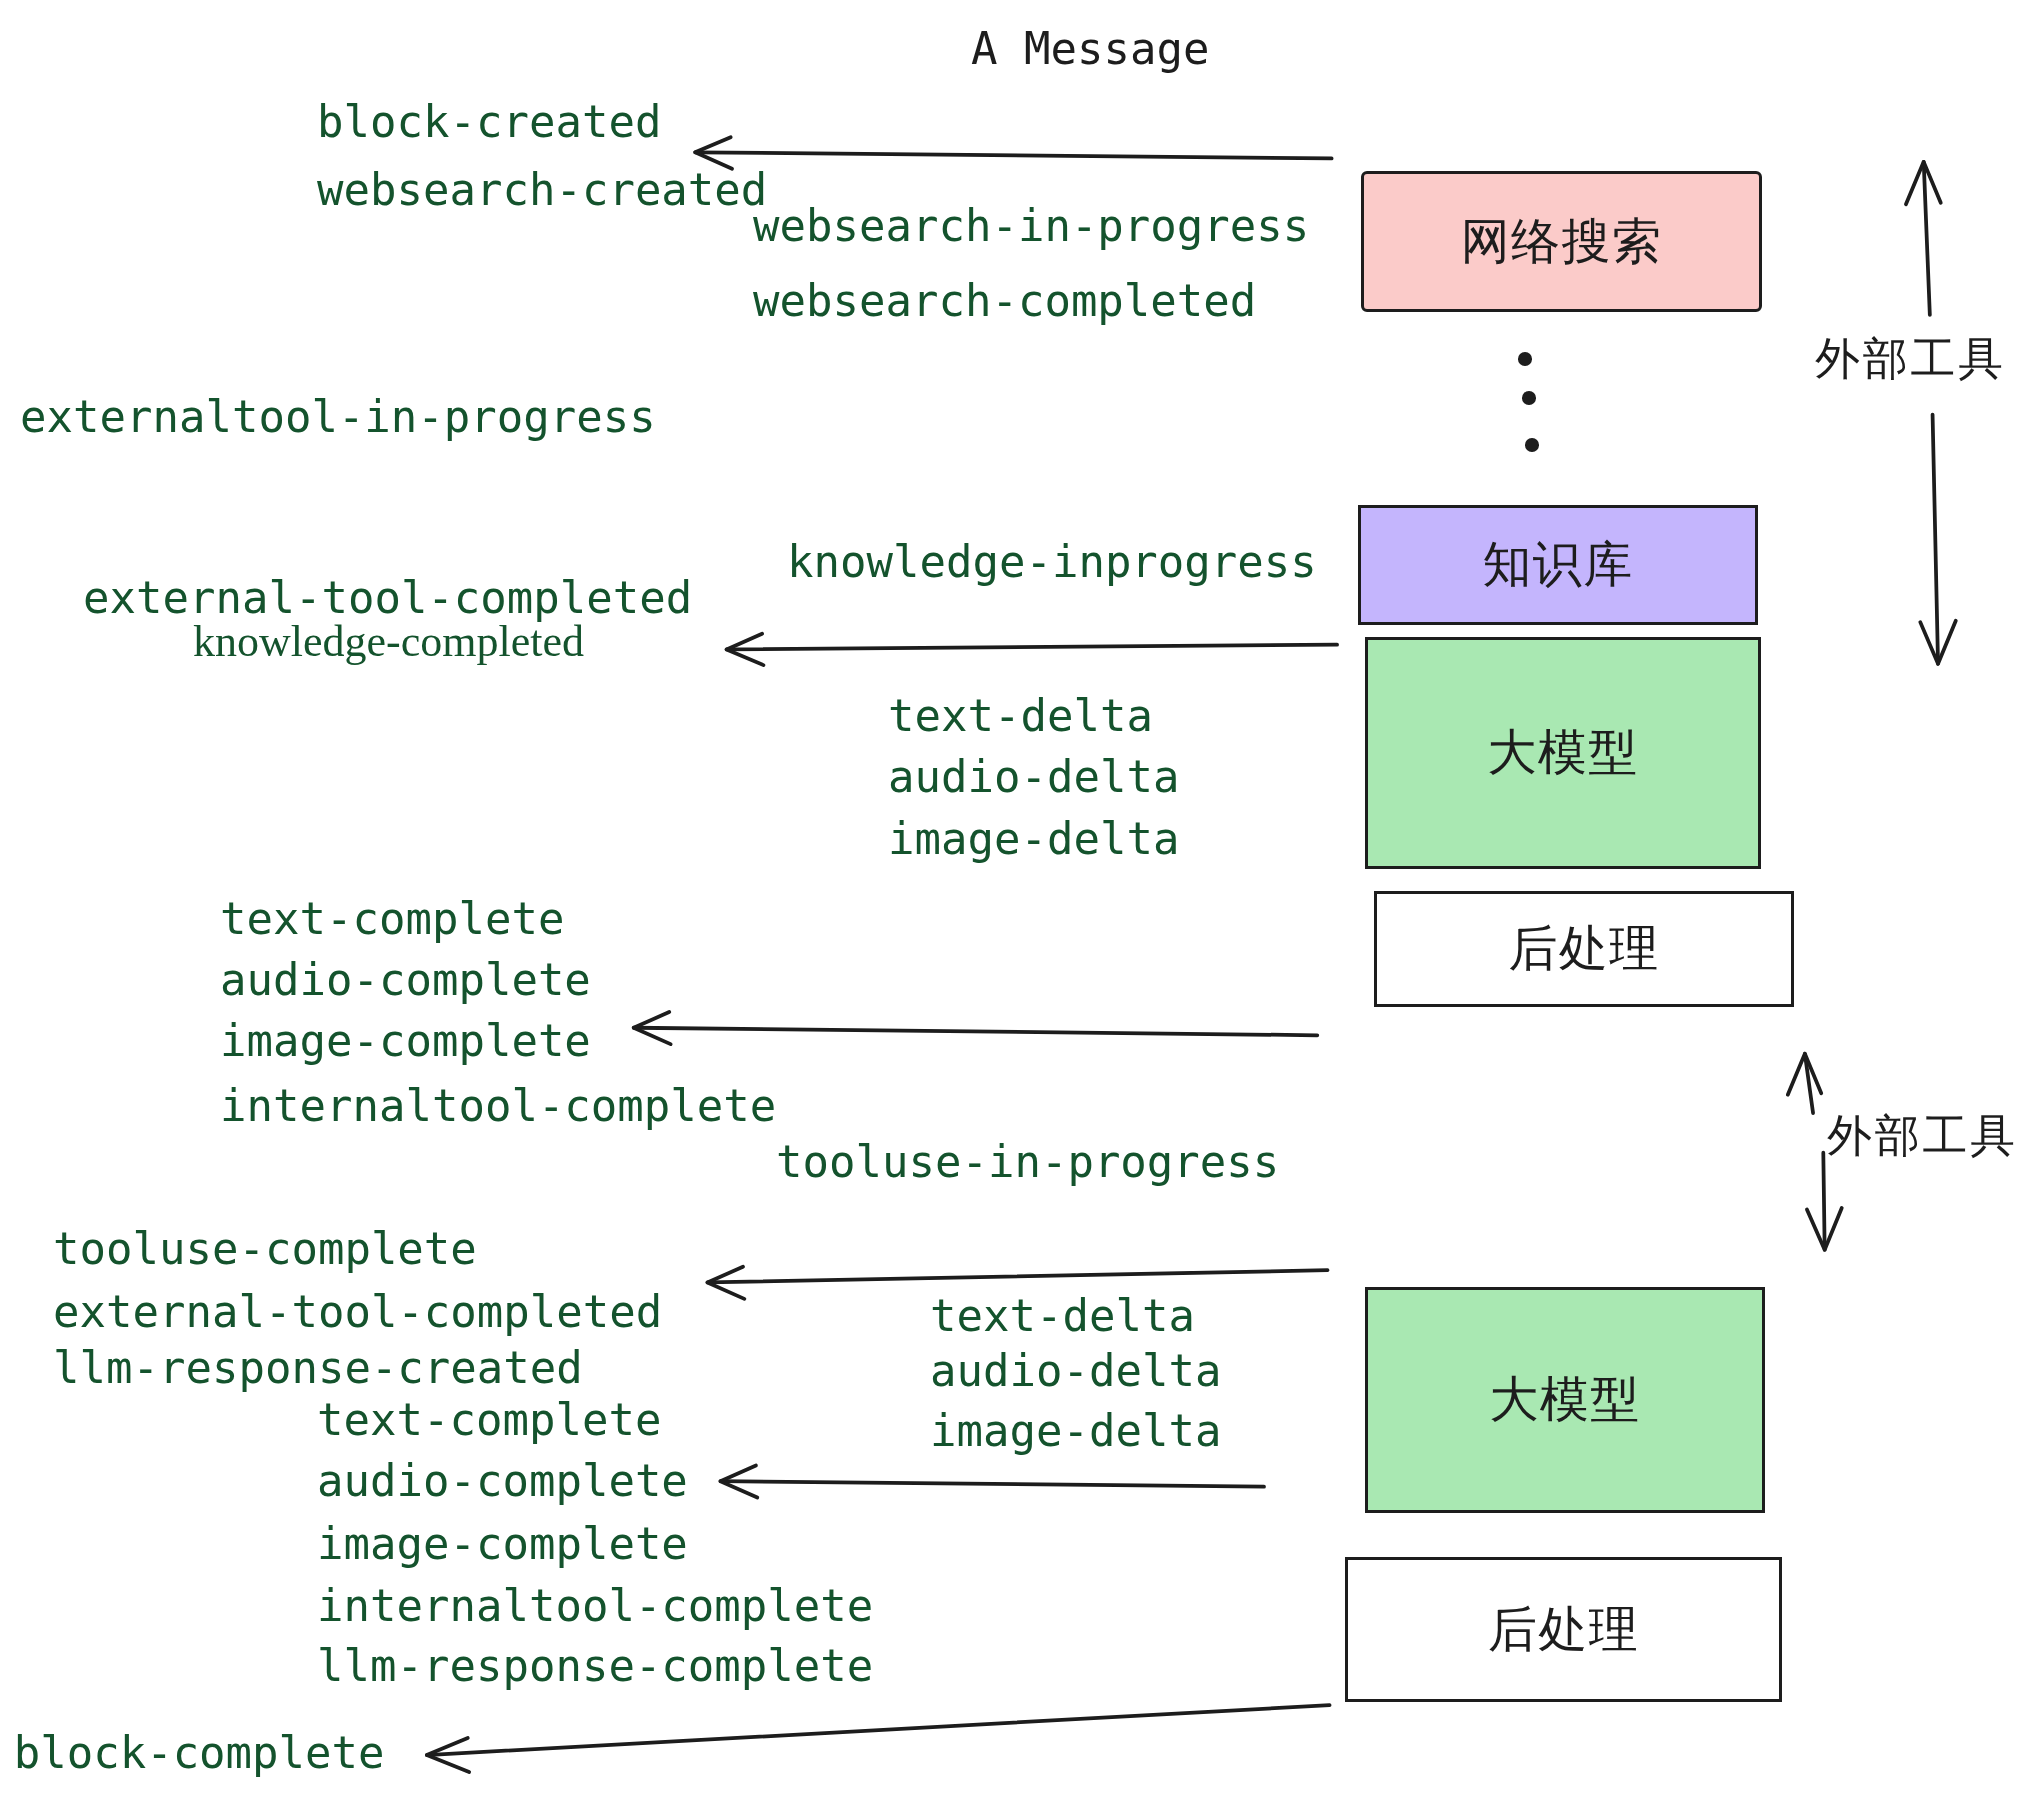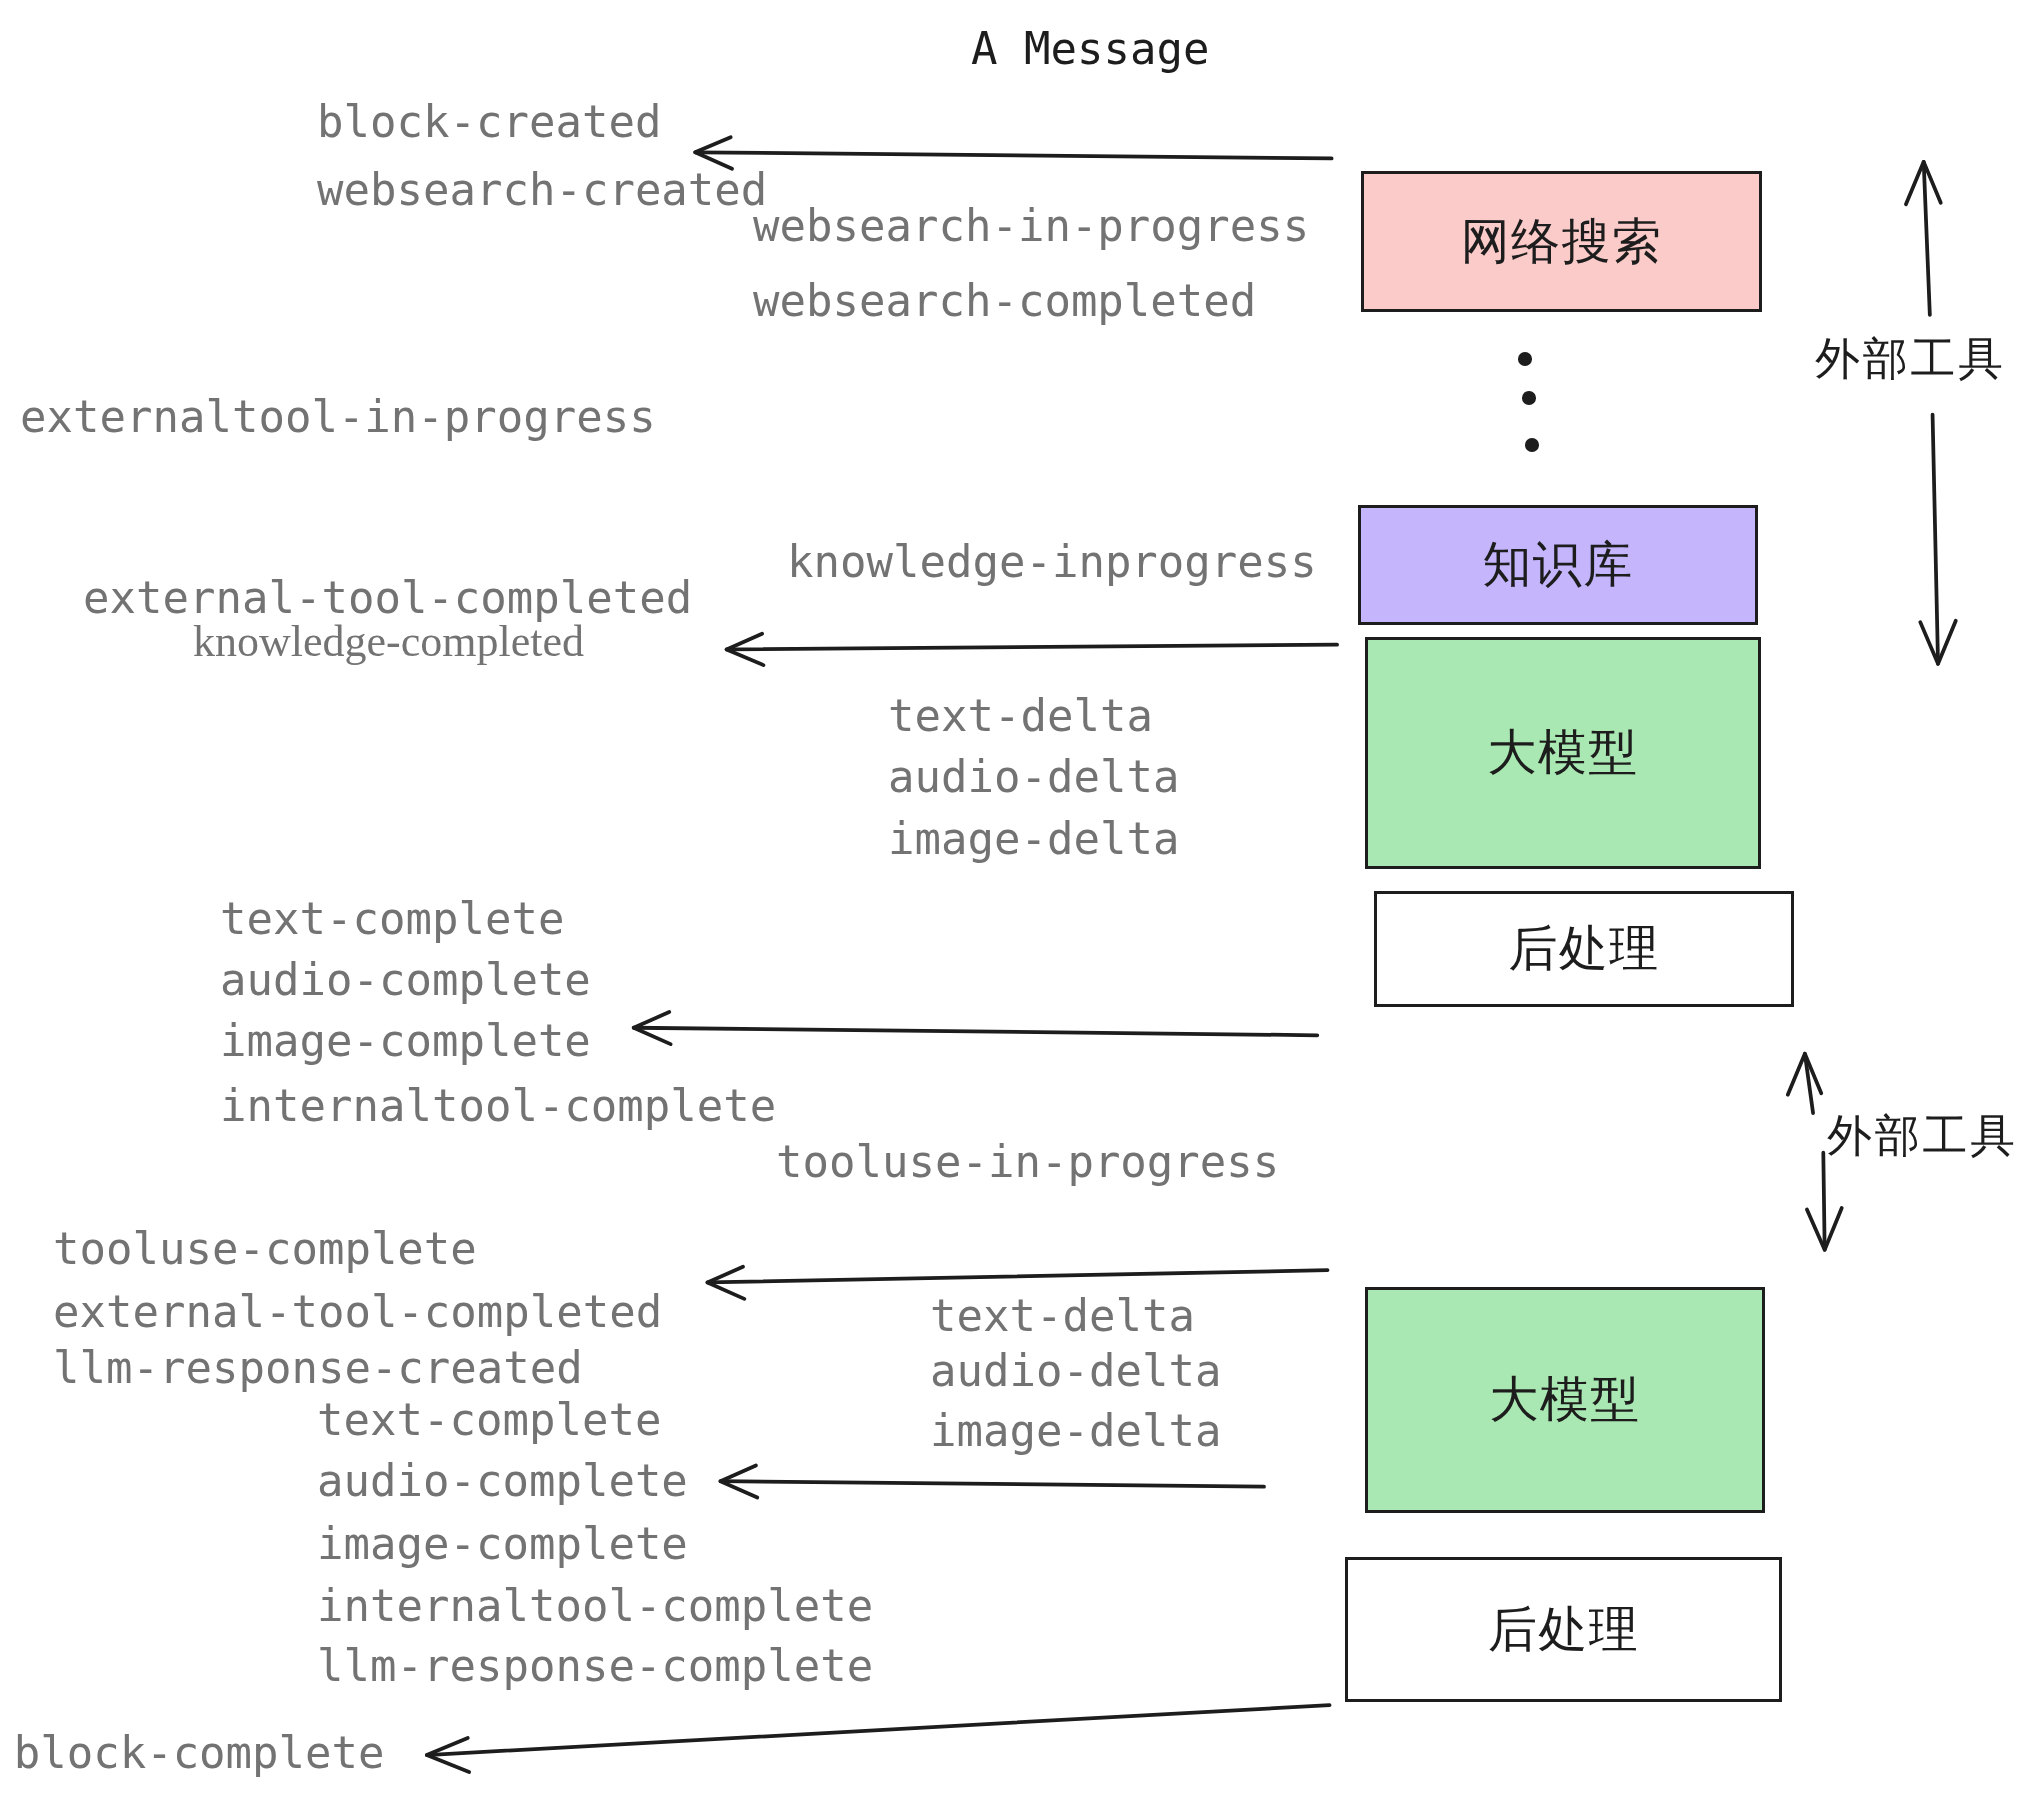--- a/index.html
+++ b/index.html
@@ -17,21 +17,21 @@
     left:0;top:0;
     width:2035px;height:1796px;
     pointer-events:none;
   }
   .evt{
     position:absolute;
     height:55px;
     line-height:55px;
     font-size:44px;
     white-space:nowrap;
-    color:#737373;
+    color:#14532d;
   }
   .title{
     position:absolute;
     height:55px;
     line-height:55px;
     font-size:44px;
     white-space:nowrap;
     color:#1d1d1d;
   }
   .box{
@@ -147,21 +147,21 @@
   <div class="evt" style="left:317px;top:1392px;">text-complete</div>
   <div class="evt" style="left:317px;top:1453px;">audio-complete</div>
   <div class="evt" style="left:317px;top:1516px;">image-complete</div>
   <div class="evt" style="left:317px;top:1578px;">internaltool-complete</div>
   <div class="evt" style="left:317px;top:1638px;">llm-response-complete</div>
   <div class="evt" style="left:930px;top:1288px;">text-delta</div>
   <div class="evt" style="left:930px;top:1343px;">audio-delta</div>
   <div class="evt" style="left:930px;top:1403px;">image-delta</div>
   <div class="evt" style="left:13.7px;top:1725px;">block-complete</div>
 
-  <div class="box" style="left: 1361px; top: 171px; width: 401px; height: 141px; background: rgb(251, 203, 201);">
+  <div class="box" style="left: 1361px; top: 171px; width: 401px; height: 141px; background: rgb(251, 203, 201); border-radius: 6px;">
     <span class="cn">网络搜索</span>
   </div>
   <div class="box" style="left: 1358px; top: 505px; width: 400px; height: 120px; background: #c4b5fd;">
     <span class="cn">知识库</span>
   </div>
   <div class="box" style="left: 1365px; top: 637px; width: 396px; height: 232px; background: rgb(169, 232, 178);">
     <span class="cn">大模型</span>
   </div>
   <div class="box" style="left: 1374px; top: 891px; width: 420px; height: 116px; background: rgb(255, 255, 255);">
     <span class="cn">后处理</span>

